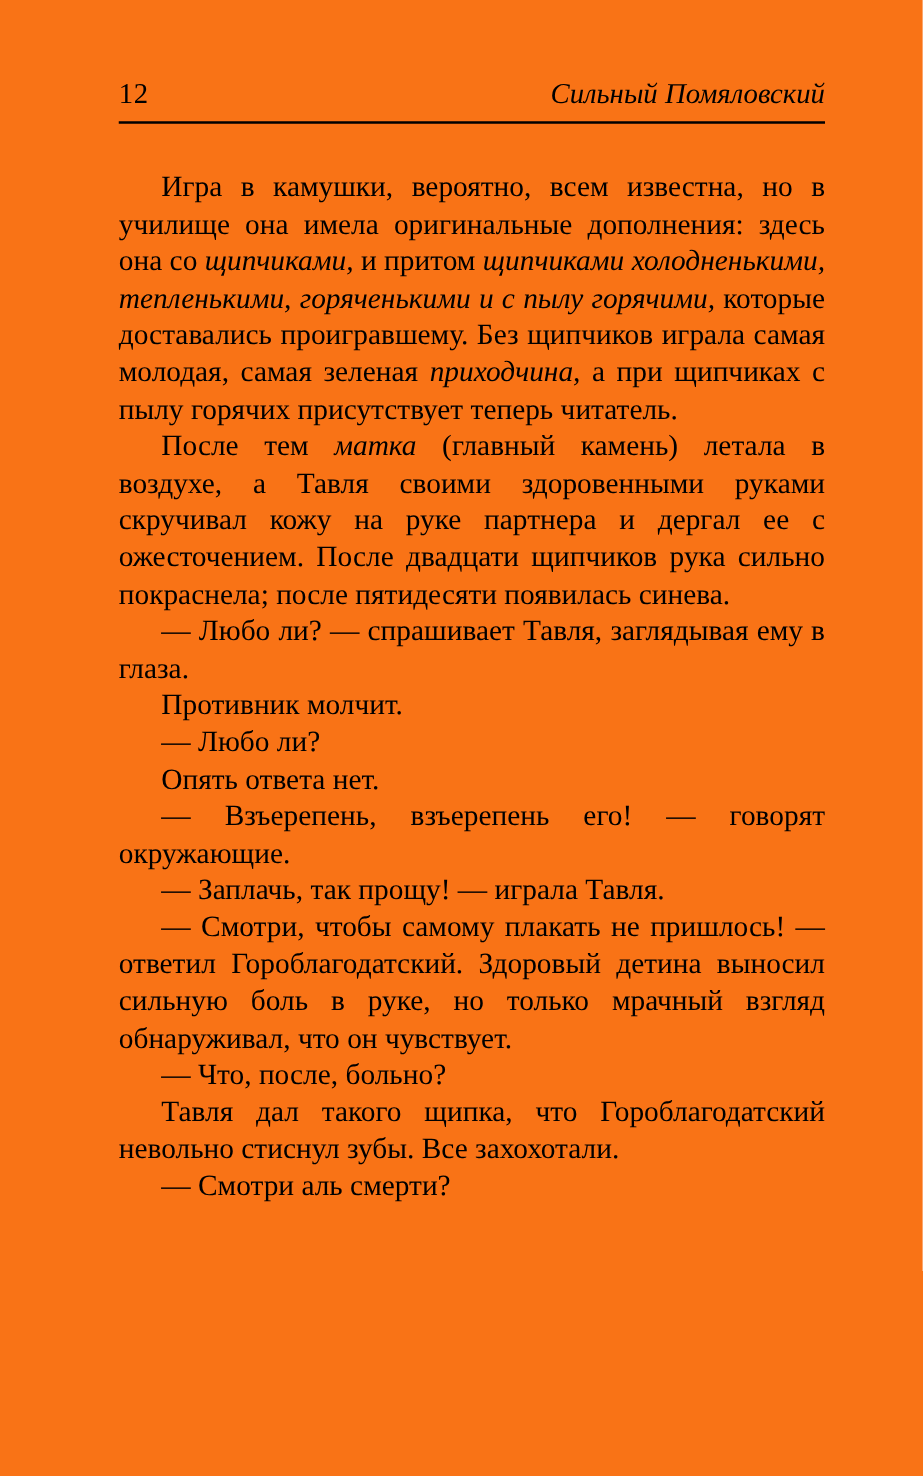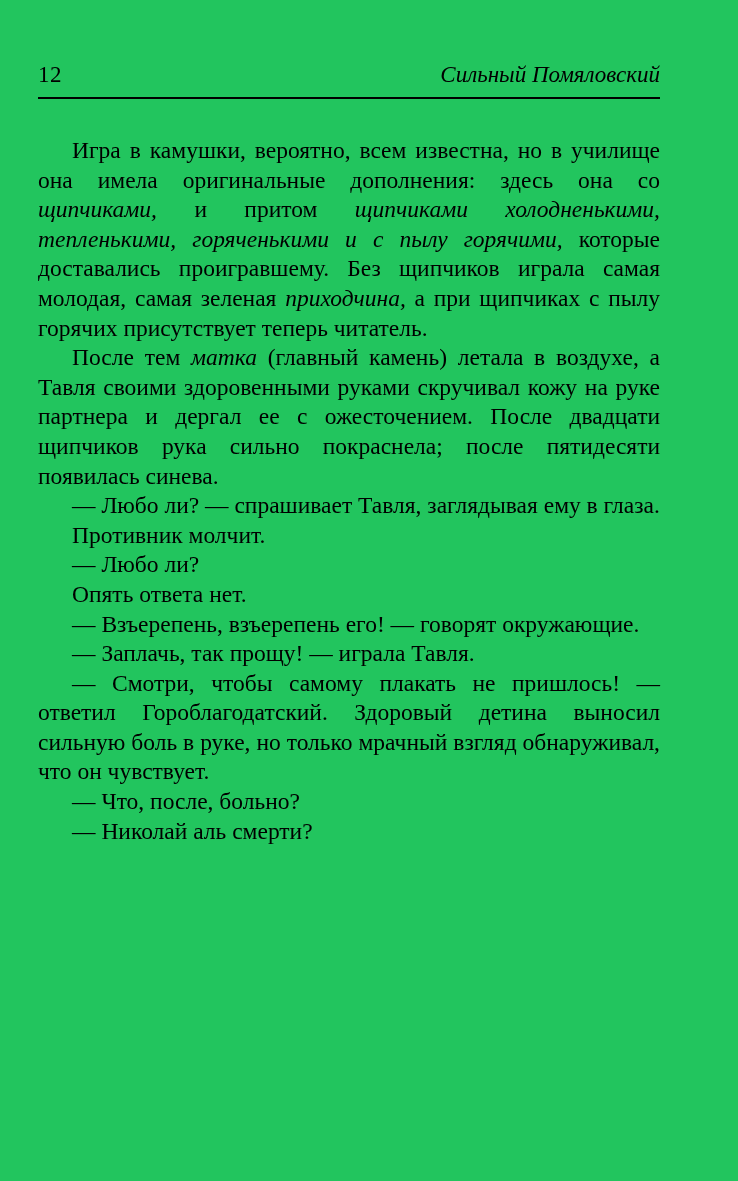--- a/index.html
+++ b/index.html
@@ -10,22 +10,22 @@
     width: 738px;
     height: 1181px;
     background: #ffffff;
     color: #000000;
     font-family: "Liberation Serif", serif;
   }
   .page {
     width: 738px;
     height: 1181px;
     box-sizing: border-box;
-    padding: 62px 78px 30px 38px;
-    background: #22c55e;
+    padding: 62px 78px 30px 95px;
+    background: #f97316;
     overflow: hidden;
   }
   .header {
     display: flex;
     justify-content: space-between;
     align-items: baseline;
     font-size: 23px;
   }
   .page-number {
     font-style: normal;
@@ -67,15 +67,16 @@
       <p class="para"><span>Игра в камушки, вероятно, всем известна, но в училище она имела оригинальные дополнения: здесь она со </span><span class="italic">щипчиками,</span><span> и притом </span><span class="italic">щипчиками холодненькими, тепленькими, горяченькими и с пылу горячими,</span><span> которые доставались проигравшему. Без щипчиков играла самая молодая, самая зеленая </span><span class="italic">приходчина,</span><span> а при щипчиках с пылу горячих присутствует теперь читатель.</span></p>
       <p class="para"><span>После тем </span><span class="italic">матка</span><span> (главный камень) летала в воздухе, а Тавля своими здоровенными руками скручивал кожу на руке партнера и дергал ее с ожесточением. После двадцати щипчиков рука сильно покраснела; после пятидесяти появилась синева.</span></p>
       <p class="para"><span>— Любо ли? — спрашивает Тавля, заглядывая ему в глаза.</span></p>
       <p class="para"><span>Противник молчит.</span></p>
       <p class="para"><span>— Любо ли?</span></p>
       <p class="para"><span>Опять ответа нет.</span></p>
       <p class="para"><span>— Взъерепень, взъерепень его! — говорят окружающие.</span></p>
       <p class="para"><span>— Заплачь, так прощу! — играла Тавля.</span></p>
       <p class="para"><span>— Смотри, чтобы самому плакать не пришлось! — ответил Гороблагодатский. Здоровый детина выносил сильную боль в руке, но только мрачный взгляд обнаруживал, что он чувствует.</span></p>
       <p class="para"><span>— Что, после, больно?</span></p>
-      <p class="para"><span>— Николай аль смерти?</span></p>
+      <p class="para"><span>Тавля дал такого щипка, что Гороблагодатский невольно стиснул зубы. Все захохотали.</span></p>
+      <p class="para"><span>— Смотри аль смерти?</span></p>
     </div>
 </div>
 
 </body></html>

